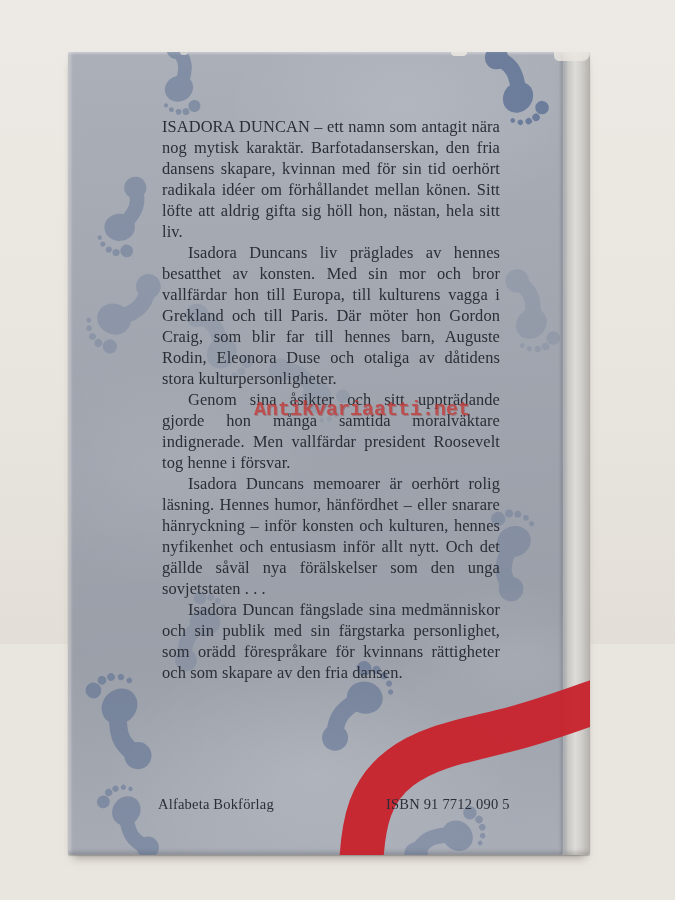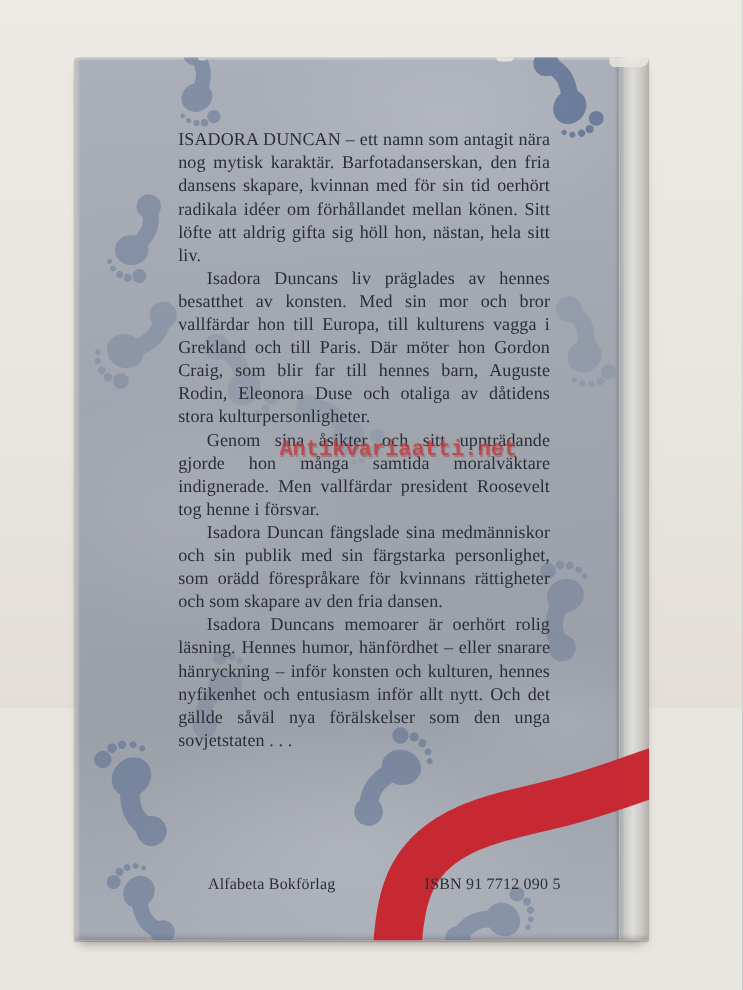--- a/index.html
+++ b/index.html
@@ -44,21 +44,21 @@
     position:absolute;left:94px;top:64px;width:338px;z-index:3;
     color:var(--cover-text,#2b2e35);
     font-size:16.4px;line-height:21px;text-align:justify;letter-spacing:.1px;
   }
   .blurb p{margin:0;text-indent:26px;}
   .blurb p.first{text-indent:0;}
   .footer-row{
     position:absolute;left:0;top:744px;width:495px;height:20px;z-index:3;
     color:var(--cover-text,#2b2e35);font-size:14.5px;letter-spacing:.2px;
   }
-  .publisher{position:absolute;left:90px;top:0;white-space:nowrap;margin-left:31px;}
+  .publisher{position:absolute;left:90px;top:0;white-space:nowrap;}
   .isbn{position:absolute;left:318px;top:0;white-space:nowrap;}
   .watermark{
     position:absolute;left:186px;top:346px;z-index:4;
     font-family:Liberation Mono, monospace;
     font-weight:bold;font-size:20px;letter-spacing:0;
     color:var(--watermark,#c23a38);opacity:.8;
     text-shadow:1px 1px 0 rgba(140,25,25,.35);
     white-space:nowrap;
   }
   .chip{position:absolute;background:#e9e5df;z-index:5;}
@@ -103,22 +103,22 @@
       <use href="#fp" opacity="0.45" transform="translate(36 725) scale(0.85) rotate(-42 30 50)"></use>
       <use href="#fp" opacity="0.38" transform="translate(353 741) scale(0.9) rotate(55 30 50)"></use>
 
       <path class="ribbon-path" d="M 293,815 C 295,768 303,738 332,716 C 362,693 402,688 447,676 C 480,667 504,658 532,648" stroke-opacity="0.96"></path>
     </svg>
 
     <div class="blurb">
       <p class="first">ISADORA DUNCAN – ett namn som antagit nära nog mytisk karaktär. Barfotadanserskan, den fria dansens skapare, kvinnan med för sin tid oerhört radikala idéer om förhållandet mellan könen. Sitt löfte att aldrig gifta sig höll hon, nästan, hela sitt liv.</p>
       <p>Isadora Duncans liv präglades av hennes besatthet av konsten. Med sin mor och bror vallfärdar hon till Europa, till kulturens vagga i Grekland och till Paris. Där möter hon Gordon Craig, som blir far till hennes barn, Auguste Rodin, Eleonora Duse och otaliga av dåtidens stora kulturpersonligheter.</p>
       <p>Genom sina åsikter och sitt uppträdande gjorde hon många samtida moralväktare indignerade. Men vallfärdar president Roosevelt tog henne i försvar.</p>
+      <p>Isadora Duncans memoarer är oerhört rolig läsning. Hennes humor, hänfördhet – eller snarare hänryckning – inför konsten och kulturen, hennes nyfikenhet och entusiasm inför allt nytt. Och det gällde såväl nya förälskelser som den unga sovjetstaten . . .</p>
       <p>Isadora Duncan fängslade sina medmänniskor och sin publik med sin färgstarka personlighet, som orädd förespråkare för kvinnans rättigheter och som skapare av den fria dansen.</p>
-      <p>Isadora Duncans memoarer är oerhört rolig läsning. Hennes humor, hänfördhet – eller snarare hänryckning – inför konsten och kulturen, hennes nyfikenhet och entusiasm inför allt nytt. Och det gällde såväl nya förälskelser som den unga sovjetstaten . . .</p>
     </div>
 
     <div class="footer-row">
       <span class="publisher">Alfabeta Bokförlag</span>
       <span class="isbn">ISBN 91 7712 090 5</span>
     </div>
 
     <div class="watermark">Antikvariaatti.net</div>
 
     <div class="chip chip-1"></div>

